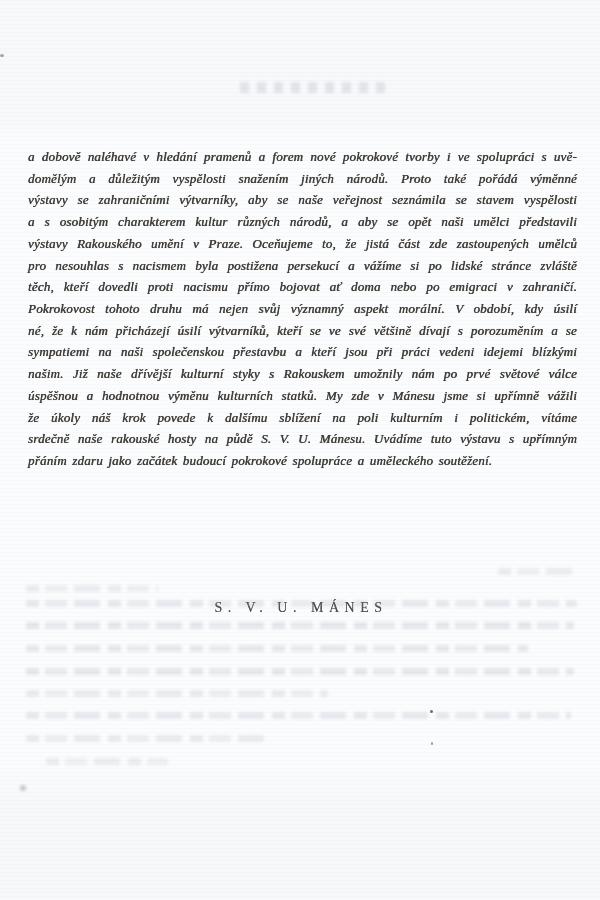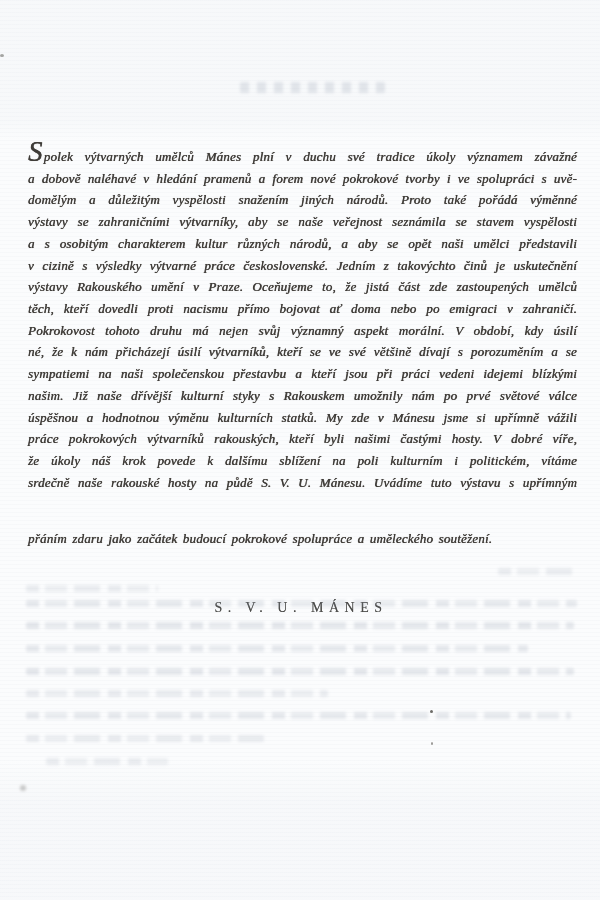--- a/index.html
+++ b/index.html
@@ -50,21 +50,20 @@
     word-spacing: 1px;
     text-align: justify;
     text-align-last: justify;
     white-space: normal;
     overflow: visible;
     text-shadow: 0.35px 0 0 rgba(63,60,56,0.85), 0 0 0.7px rgba(63,60,56,0.5);
   }
   .p-line.last {
     text-align-last: left;
     word-spacing: 2px;
-    margin-top: 34px;
   }
   .dropcap {
     font-size: 29px;
     line-height: 0;
     padding-right: 1px;
   }
 
   
   .signature {
     position: absolute;
@@ -127,34 +126,32 @@
 </head>
 <body>
 
 <div class="page">
 
   <div class="scan-texture"></div>
 
   <div class="bt bt-ghost-heading"></div>
 
   <div class="paragraph">
-    <div class="p-line first"><span class="dropcap">S</span><span>polek výtvarných umělců Mánes plní v duchu své tradice úkoly významem závažné</span></div>
     <div class="p-line">a dobově naléhavé v hledání pramenů a forem nové pokrokové tvorby i ve spolupráci s uvě-</div>
     <div class="p-line">domělým a důležitým vyspělosti snažením jiných národů. Proto také pořádá výměnné</div>
     <div class="p-line">výstavy se zahraničními výtvarníky, aby se naše veřejnost seznámila se stavem vyspělosti</div>
     <div class="p-line">a s osobitým charakterem kultur různých národů, a aby se opět naši umělci představili</div>
-    <div class="p-line">v cizině s výsledky výtvarné práce československé. Jedním z takovýchto činů je uskutečnění</div>
     <div class="p-line">výstavy Rakouského umění v Praze. Oceňujeme to, že jistá část zde zastoupených umělců</div>
+    <div class="p-line">pro nesouhlas s nacismem byla postižena persekucí a vážíme si po lidské stránce zvláště</div>
     <div class="p-line">těch, kteří dovedli proti nacismu přímo bojovat ať doma nebo po emigraci v zahraničí.</div>
     <div class="p-line">Pokrokovost tohoto druhu má nejen svůj významný aspekt morální. V období, kdy úsilí</div>
     <div class="p-line">né, že k nám přicházejí úsilí výtvarníků, kteří se ve své většině dívají s porozuměním a se</div>
     <div class="p-line">sympatiemi na naši společenskou přestavbu a kteří jsou při práci vedeni idejemi blízkými</div>
     <div class="p-line">našim. Již naše dřívější kulturní styky s Rakouskem umožnily nám po prvé světové válce</div>
     <div class="p-line">úspěšnou a hodnotnou výměnu kulturních statků. My zde v Mánesu jsme si upřímně vážili</div>
-    <div class="p-line">práce pokrokových výtvarníků rakouských, kteří byli našimi častými hosty. V dobré víře,</div>
     <div class="p-line">že úkoly náš krok povede k dalšímu sblížení na poli kulturním i politickém, vítáme</div>
     <div class="p-line">srdečně naše rakouské hosty na půdě S. V. U. Mánesu. Uvádíme tuto výstavu s upřímným</div>
     <div class="p-line last">přáním zdaru jako začátek budoucí pokrokové spolupráce a uměleckého soutěžení.</div>
   </div>
 
   <div class="signature">S. V. U. MÁNES</div>
 
   <div class="bt bt-1"></div>
   <div class="bt bt-2"></div>
   <div class="bt bt-3"></div>

